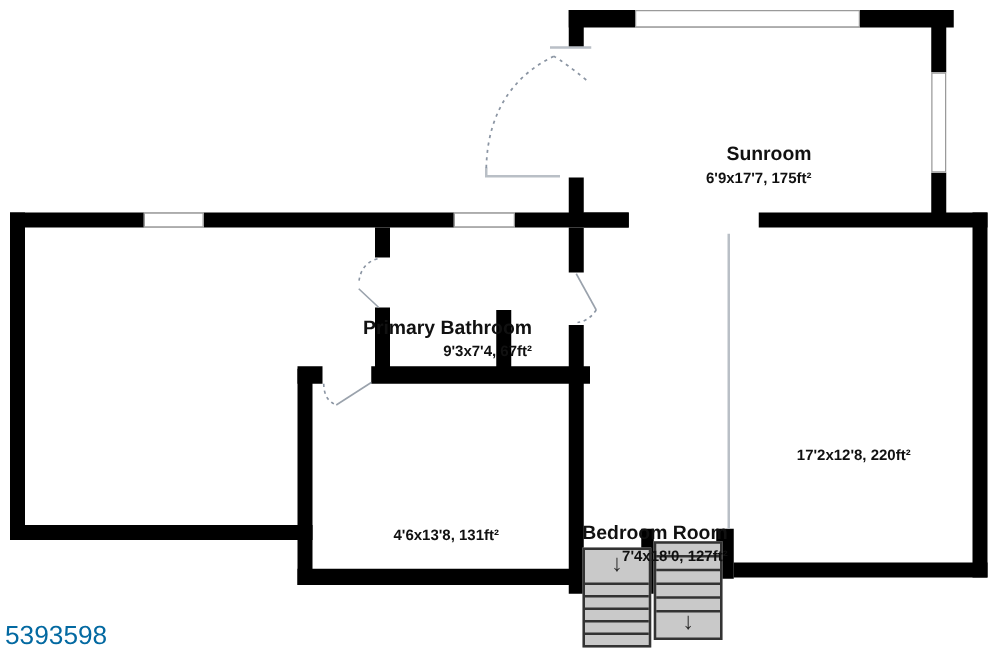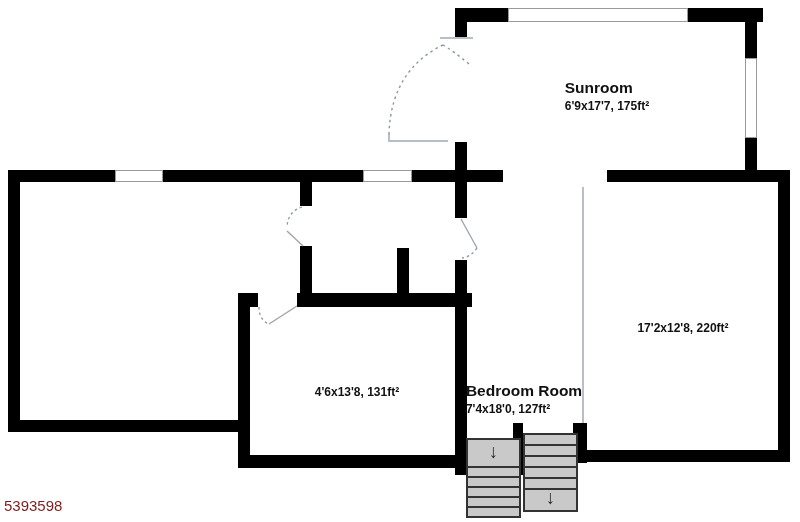--- a/index.html
+++ b/index.html
@@ -1,32 +1,32 @@
 <!DOCTYPE html>
 <html><head>
 <meta charset="utf-8">
 <style>
   html,body{margin:0;padding:0;background:#fff;}
   #stage{position:relative;width:800px;height:522px;background:#ffffff;overflow:hidden;
          font-family:"Liberation Sans",sans-serif;color:#111;}
   .wall{position:absolute;background:#000;}
   .window{position:absolute;background:#fff;border:1px solid #9a9a9a;box-sizing:border-box;}
   .thin{position:absolute;background:#b9bfc6;}
-  .room-label{position:absolute;transform:translateX(-50%);text-align:left;white-space:nowrap;}
+  .room-label{position:absolute;transform:translateX(-50%);text-align:right;white-space:nowrap;margin-top:36px;}
   .room-name{font-size:15.5px;font-weight:bold;color:#111;}
   .room-dims{font-size:12px;font-weight:bold;color:#111;margin-top:2px;}
   .stair{position:absolute;background:#c9c9c9;border:2px solid #333;box-sizing:border-box;
          display:flex;flex-direction:column;}
   .stair .cell-arrow{position:relative;}
   .stair .tread-b{border-bottom:2px solid #333;}
   .stair .tread-t{border-top:2px solid #333;flex:1;}
   .stair-arrow{position:absolute;left:0;width:100%;text-align:center;font-size:19px;
                color:#2b2b2b;line-height:1;}
   svg.overlay{position:absolute;left:0;top:0;pointer-events:none;}
-  .watermark{position:absolute;left:4px;top:497px;font-size:15px;color:#7f1d1d;}
+  .watermark{position:absolute;left:4px;top:497px;font-size:21px;color:#0369a1;}
 </style>
 </head>
 <body>
 
 <div id="stage">
 
   <div class="wall" style="left:8px;top:170px;width:495px;height:12px;"></div>
   <div class="wall" style="left:8px;top:170px;width:12px;height:262px;"></div>
   <div class="wall" style="left:8px;top:420px;width:242px;height:12px;"></div>
   <div class="wall" style="left:238px;top:295px;width:12px;height:173px;"></div>
@@ -96,20 +96,24 @@
     <div class="tread-b" style="height:9px;"></div>
     <div class="cell-arrow" style="flex:1;">
       <span class="stair-arrow" style="bottom:3px;">↓</span>
     </div>
   </div>
 
   <div class="room-label" style="left:607px;top:79px;">
     <div class="room-name">Sunroom</div>
     <div class="room-dims">6'9x17'7, 175ft²</div>
   </div>
+  <div class="room-label" style="left:358px;top:218px;">
+    <div class="room-name">Primary Bathroom</div>
+    <div class="room-dims">9'3x7'4, 67ft²</div>
+  </div>
   <div class="room-label" style="left:357px;top:383px;">
     <div class="room-dims">4'6x13'8, 131ft²</div>
   </div>
   <div class="room-label" style="left:524px;top:382px;">
     <div class="room-name">Bedroom Room</div>
     <div class="room-dims">7'4x18'0, 127ft²</div>
   </div>
   <div class="room-label" style="left:683px;top:319px;">
     <div class="room-dims">17'2x12'8, 220ft²</div>
   </div>

